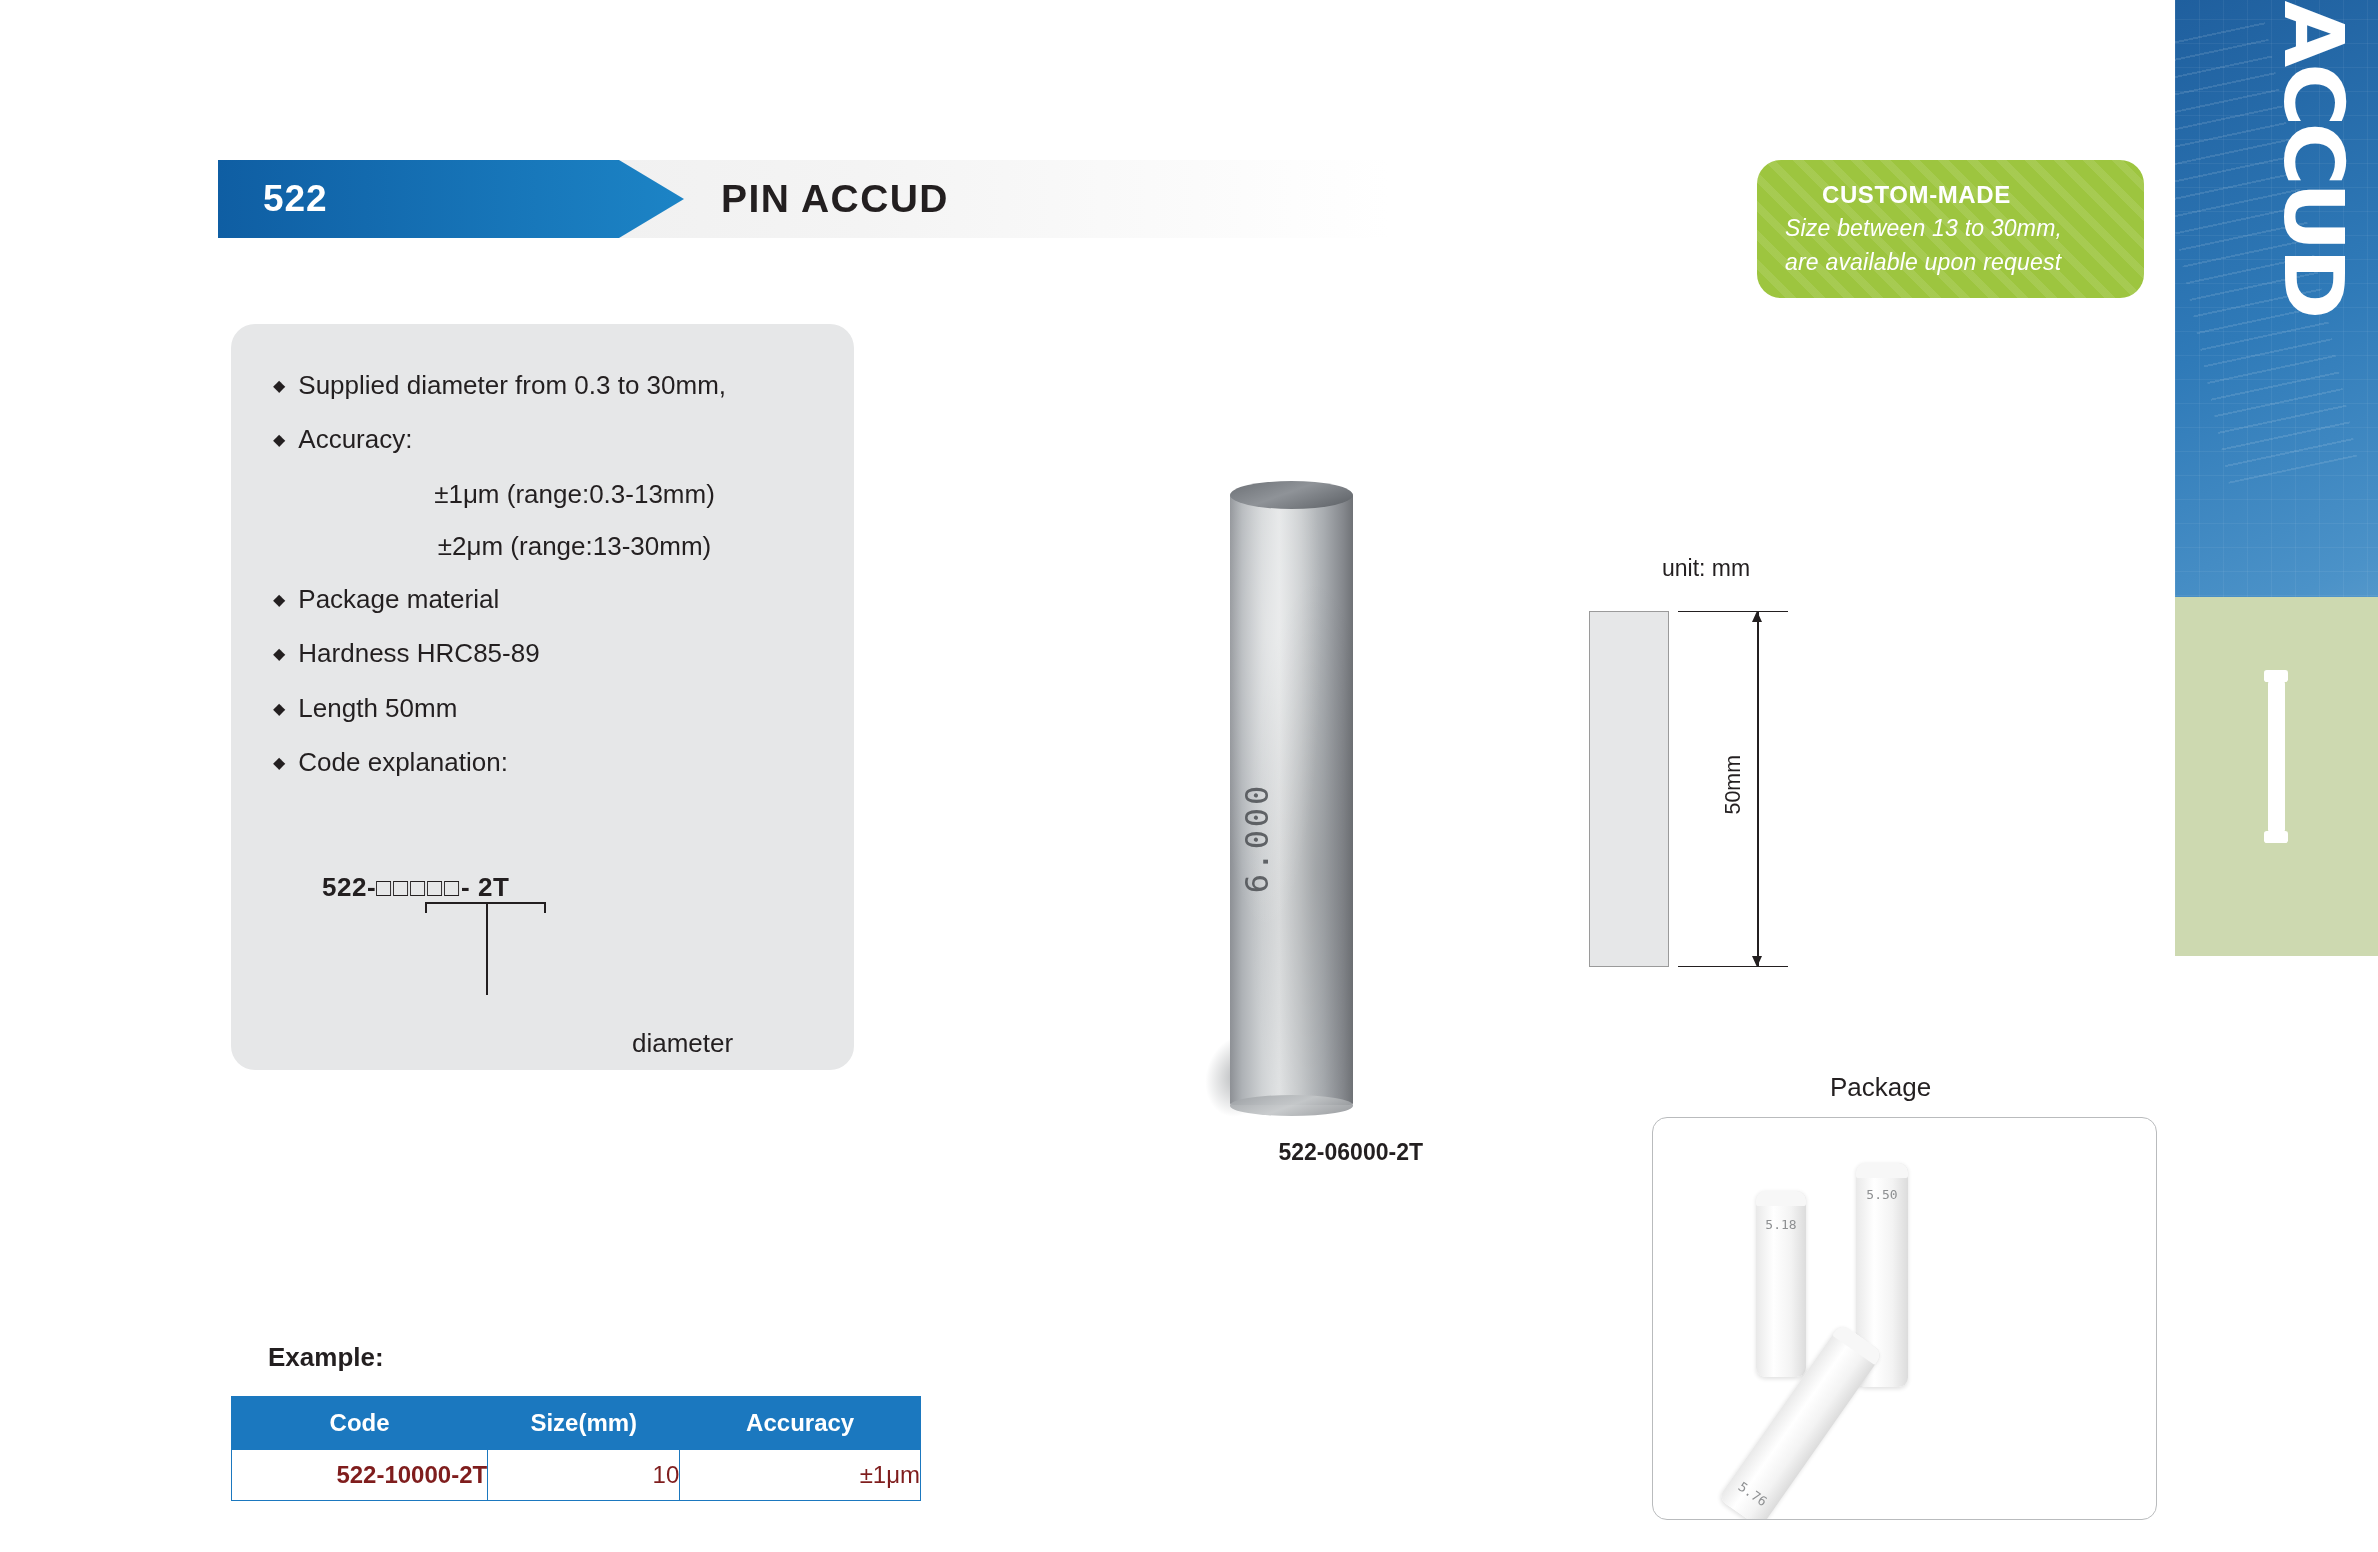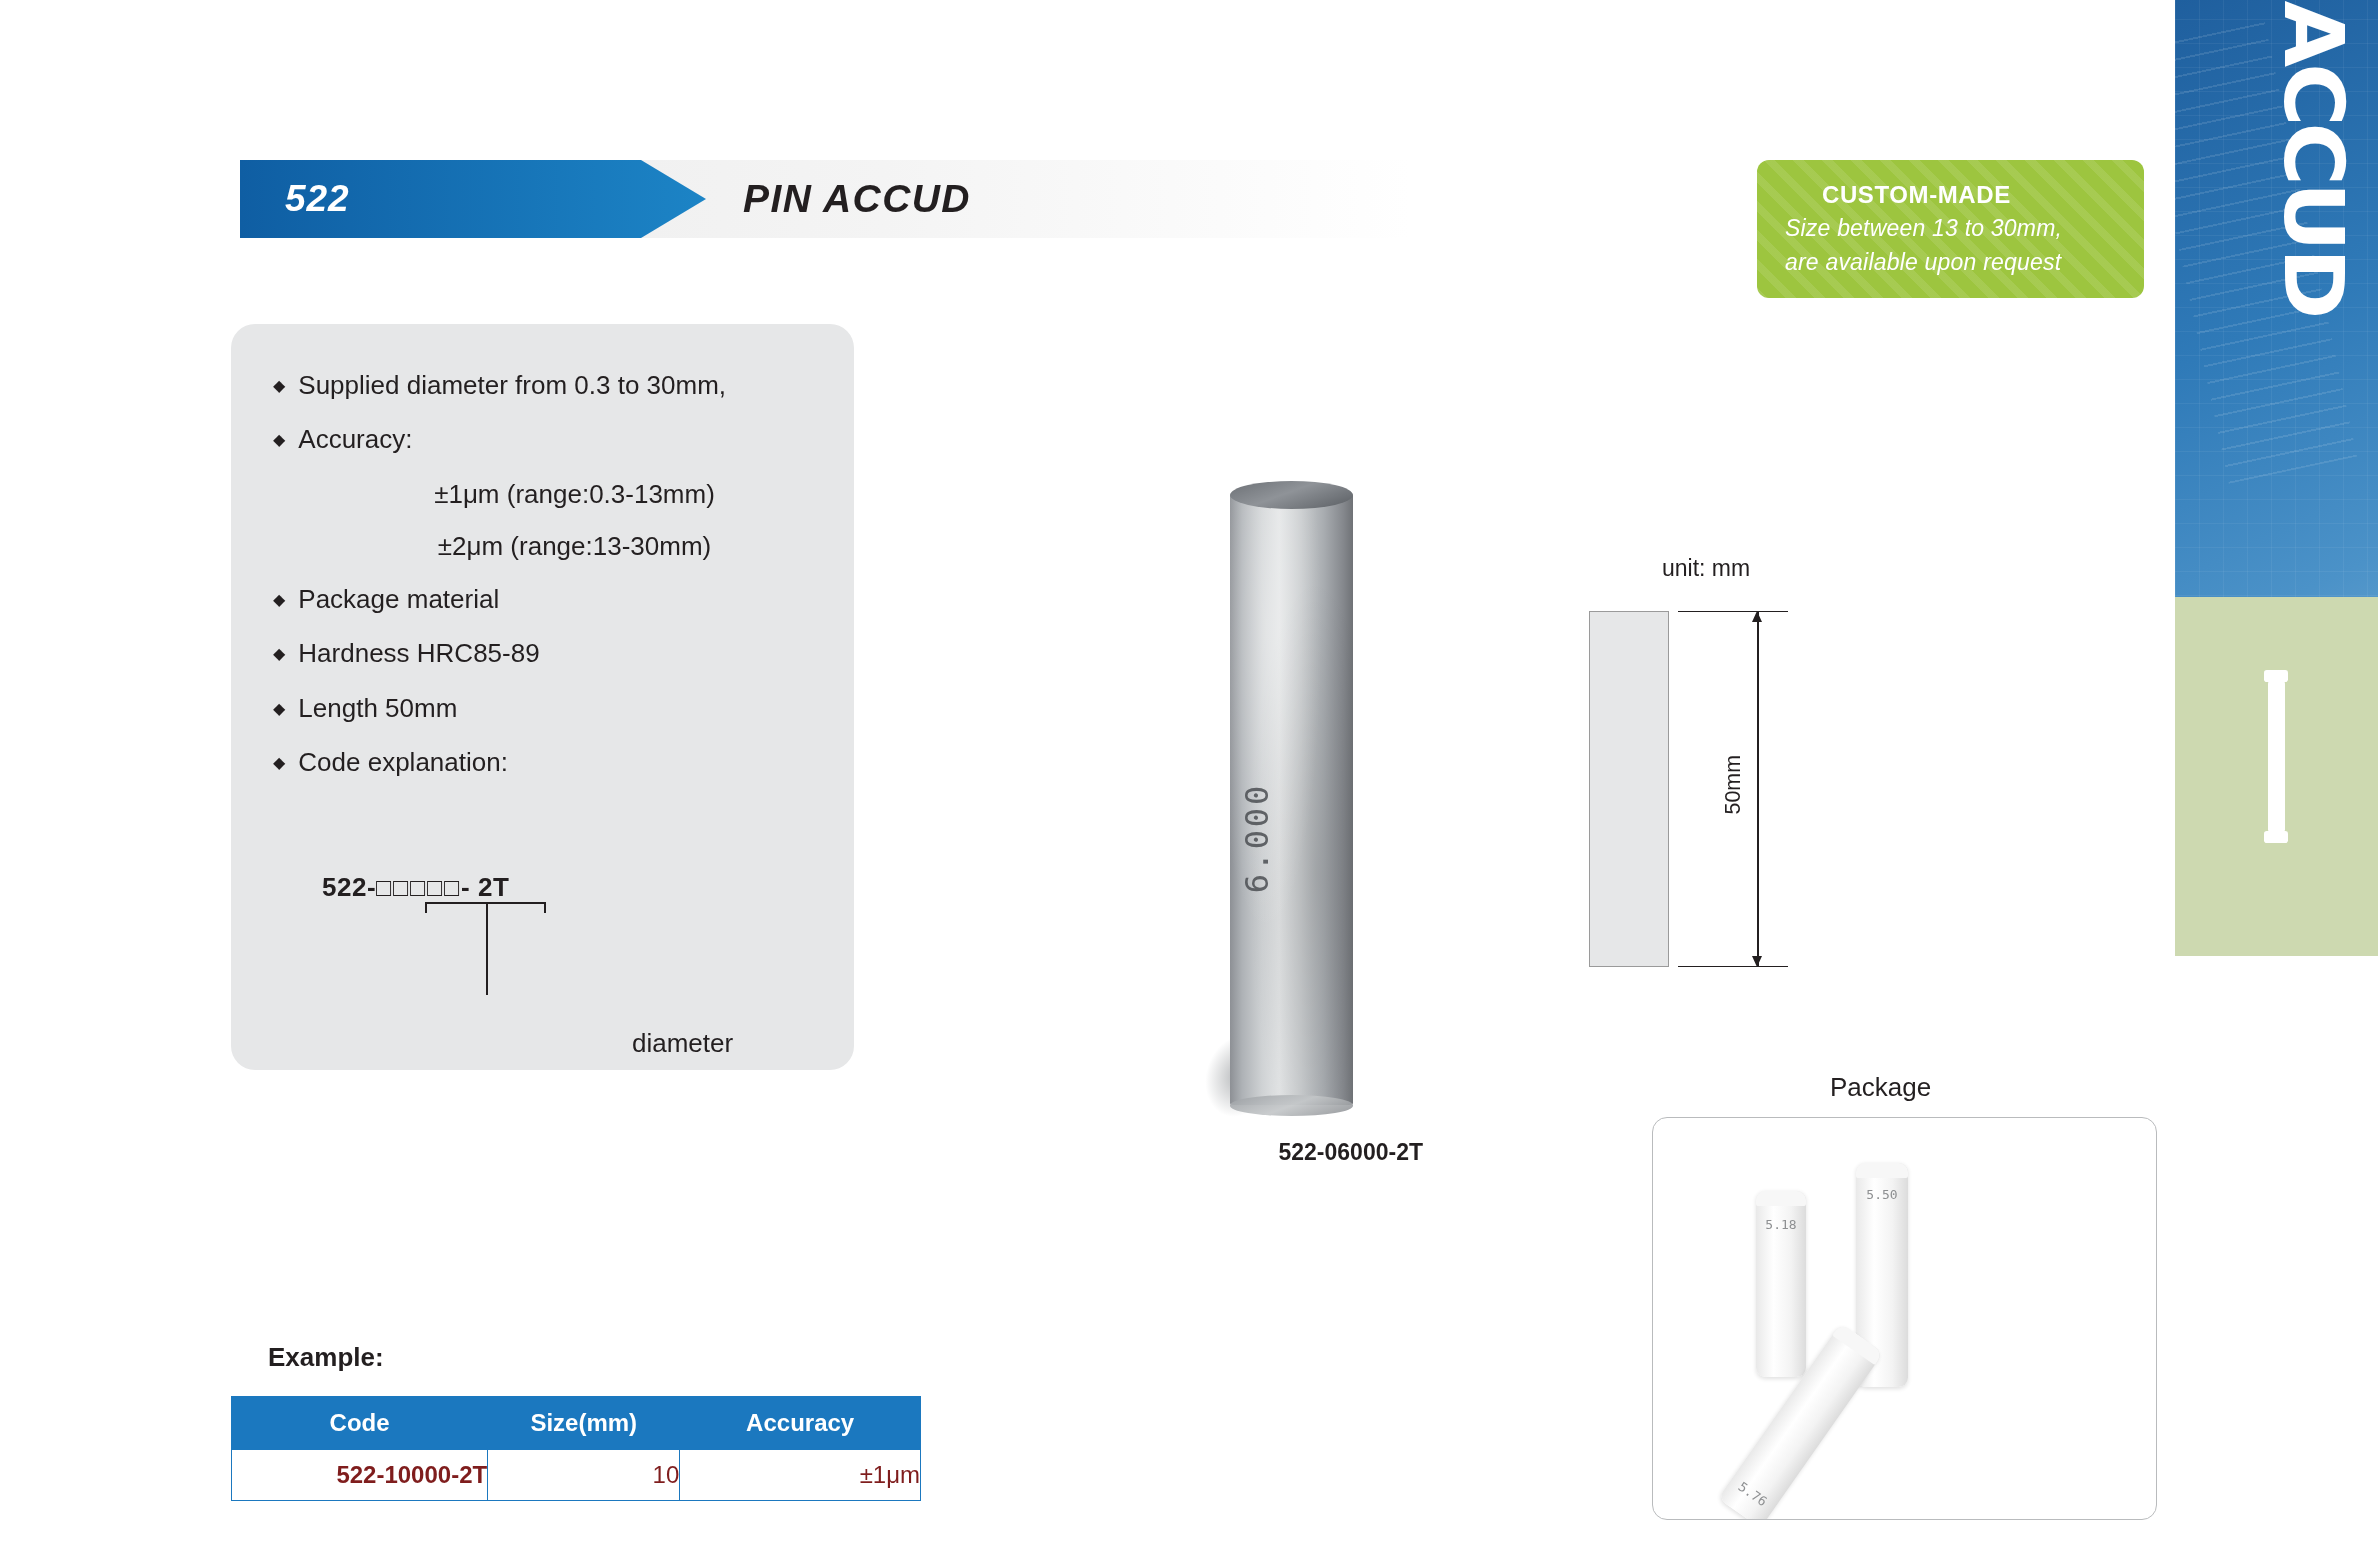--- a/index.html
+++ b/index.html
@@ -98,25 +98,24 @@
     height: 12px;
     background: #ffffff;
     border-radius: 2.8px;
   }
   .brand-green .pin-icon .cap-top { top: 0; }
   .brand-green .pin-icon .cap-bot { bottom: 0; }
 
   
   .header {
     position: absolute;
-    left: 240px;
+    left: 218px;
     top: 160px;
     width: 1171px;
     height: 78px;
-    font-style: italic;
   }
   .header .bar-bg {
     position: absolute;
     left: 0; top: 0;
     width: 100%;
     height: 78px;
     background: linear-gradient(90deg, #ececec 0%, #f4f4f4 55%, #ffffff 100%);
   }
   .header .code-tag {
     position: absolute;
@@ -146,21 +145,21 @@
   }
 
   
   .custom-badge {
     position: absolute;
     left: 1757px;
     top: 160px;
     width: 387px;
     height: 138px;
     background: #9dc53f;
-    border-radius: 12px;
+    border-radius: 24px;
     overflow: hidden;
     color: #ffffff;
   }
   .custom-badge .tex {
     position: absolute;
     inset: 0;
     background-image:
       repeating-linear-gradient(45deg, rgba(255,255,255,0.12) 0 7.5px, transparent 7.5px 20.5px);
     opacity: .8;
   }

